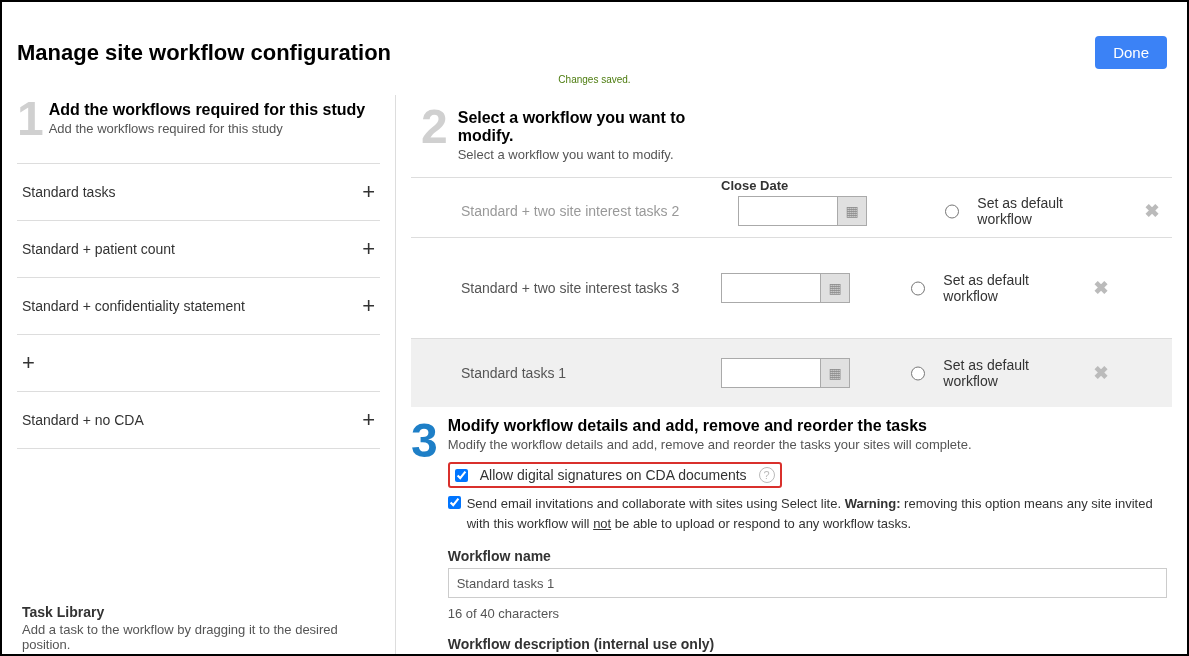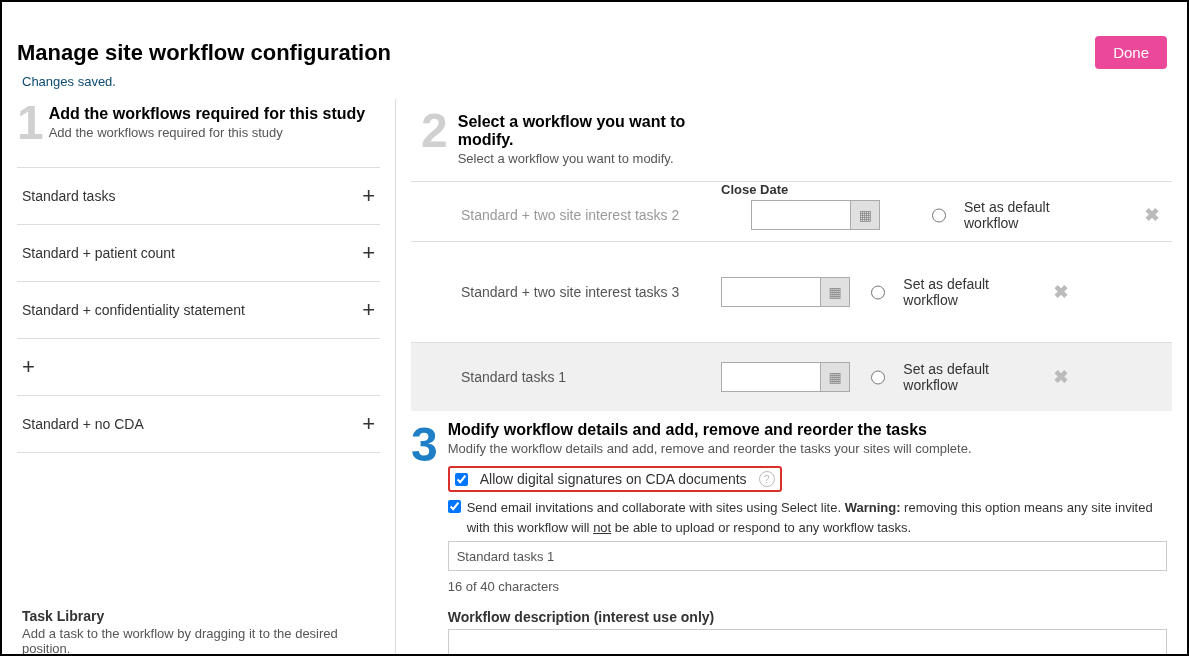--- a/index.html
+++ b/index.html
@@ -1,21 +1,21 @@
 <!DOCTYPE html>
 <html><head>
   <meta charset="utf-8">
   <style>
     * { box-sizing: border-box; margin: 0; padding: 0; }
     body { font-family: Arial, Helvetica, sans-serif; font-size: 14px; color: #333; background: #fff; width: 1189px; height: 656px; border: 2px solid #000; overflow: hidden; }
     
     .header { display: flex; align-items: center; justify-content: space-between; padding: 10px 20px 5px 15px; margin-top: 24px; }
     .header-title { font-size: 22px; font-weight: bold; color: #000; }
-    .done-btn { background: #ec4899; color: #fff; border: none; border-radius: 4px; padding: 8px 18px; font-size: 15px; cursor: pointer; }
-    .status-row { text-align: left; padding: 0 20px 10px; color: #0c4a6e; font-size: 13px; }
+    .done-btn { background: #3b82f6; color: #fff; border: none; border-radius: 4px; padding: 8px 18px; font-size: 15px; cursor: pointer; }
+    .status-row { text-align: center; padding: 0 20px 10px; color: #4d7c0f; font-size: 10px; }
     
     .content { display: flex; height: calc(100% - 90px); }
     
     .left-col { width: 394px; padding: 0 15px 0 15px; display: flex; flex-direction: column; border-right: 1px solid #ddd; }
     .right-col { flex: 1; padding: 0 15px; overflow: hidden; }
     
     .step-header { display: flex; align-items: flex-start; gap: 5px; padding-bottom: 20px; }
     .step-number { font-size: 48px; font-weight: bold; color: #d0d0d0; line-height: 1; }
     .step-number.blue { color: #1e7fc7; }
     .step-text { padding-top: 6px; }
@@ -40,21 +40,21 @@
     .wf-col-radio { width: 170px;}
     .wf-col-x { width: 40px; text-align: center; }
     
     .wf-row { display: flex; align-items: center; padding: 10px 0; border-top: 1px solid #ddd; font-size: 14px; color: #555; }
     .wf-row.selected { background: #f0f0f0; }
     .wf-row.first { border-top: none; color: #999; padding-top: 0; justify-content: space-between;}
     
     .date-input { width: 100px; height: 30px; border: 1px solid #aaa; padding: 4px; font-size: 13px; }
     .cal-btn { width: 30px; height: 30px; background: #e0e0e0; border: 1px solid #aaa; display: inline-flex; align-items: center; justify-content: center; margin-left: -1px; vertical-align: top; cursor: pointer;}
     .cal-icon { color: #888; font-size: 14px; }
-    .radio-label { display: flex; align-items: center; gap: 18px; color: #333;}
+    .radio-label { display: flex; align-items: center; gap: 18px; color: #333; margin-left: 40px;}
     input[type="radio"] { width: 15px; height: 15px; }
     .x-icon { color: #bbb; font-size: 18px; font-weight: bold; cursor: pointer;}
     
     .step3 { display: flex; align-items: flex-start; gap: 10px; padding-top: 10px; }
     .step3-body { flex: 1; padding-right: 5px;}
     
     .highlight-box { border: 2px solid #d9302c; border-radius: 3px; padding: 3px 5px; display: flex; align-items: center; gap: 12px; margin-top: 10px; width: fit-content;}
     .checkbox-row { display: flex; align-items: flex-start; gap: 6px; margin-top: 6px; font-size: 13px; line-height: 1.5;}
     .checkbox-row input { margin-top: 2px; }
     .help-icon { display: inline-flex; width: 16px; height: 16px; border: 1px solid #bbb; border-radius: 50%; align-items: center; justify-content: center; font-size: 11px; color: #bbb; }
@@ -187,22 +187,23 @@
           <span class="help-icon">?</span>
         </div>
         
         <div class="checkbox-row">
           <input type="checkbox" checked="" style="">
           <span>
             <span>Send email invitations and collaborate with sites using Select lite. </span><b>Warning:</b><span> removing this option means any site invited with this workflow will </span><span class="underline">not</span><span> be able to upload or respond to any workflow tasks.</span>
           </span>
         </div>
         
+        <div class="field-label">Workflow name</div>
         <input class="text-input" value="Standard tasks 1" style="">
         <div class="char-count">16 of 40 characters</div>
         
-        <div class="field-label">Workflow description (interest use only)</div>
+        <div class="field-label">Workflow description (internal use only)</div>
         <textarea class="textarea-input" style=""></textarea>
         
       </div>
     </div>
   </div>
 </div>
 
 </body></html>

